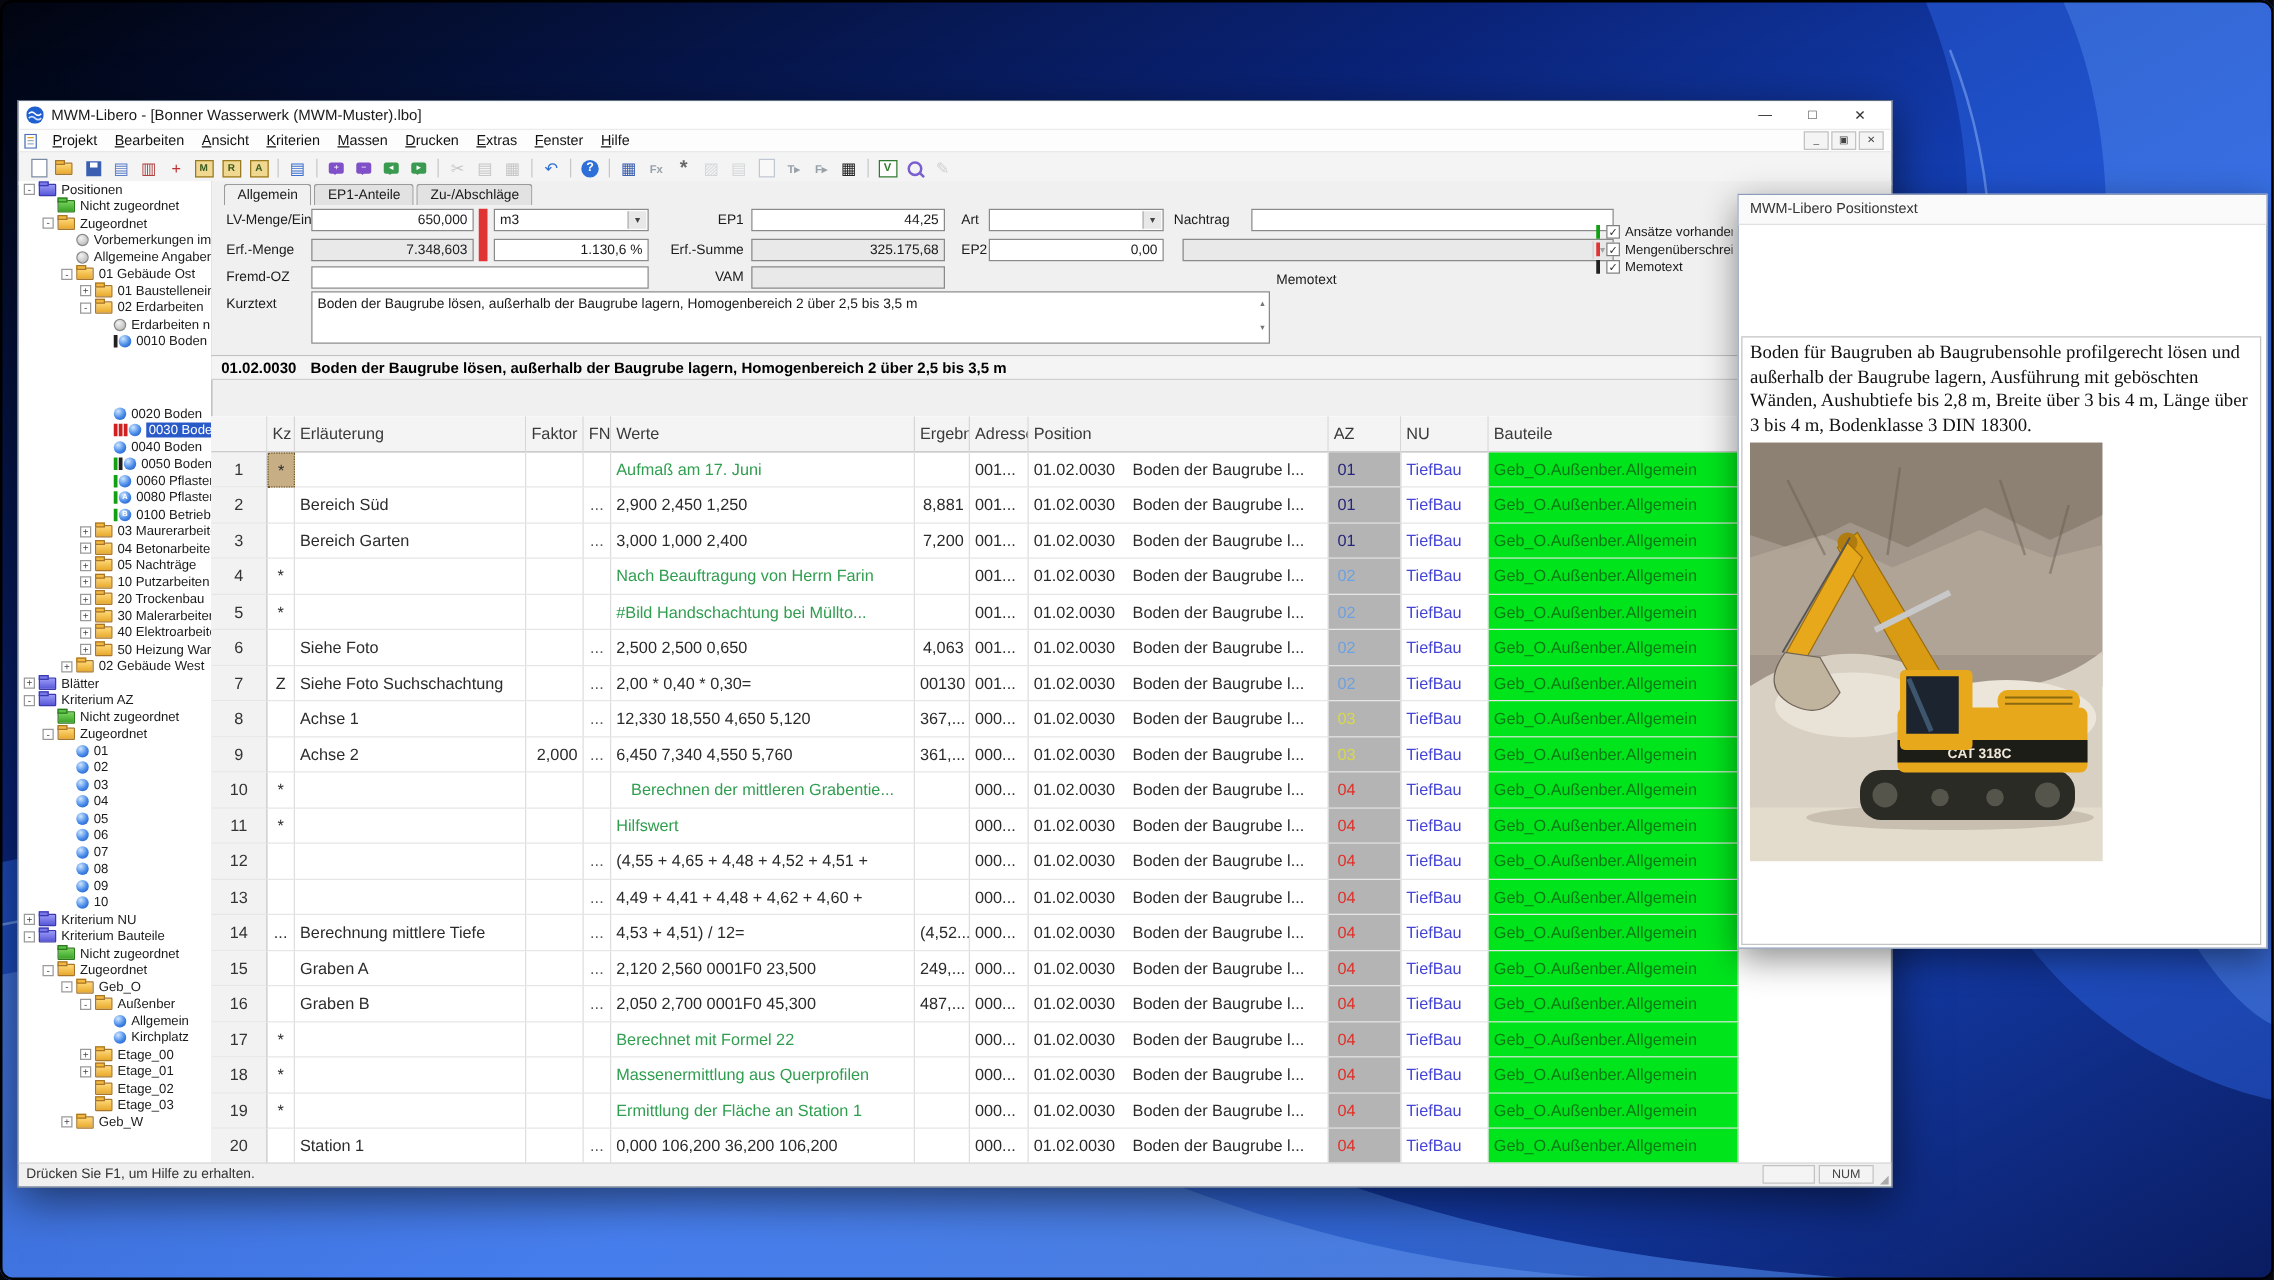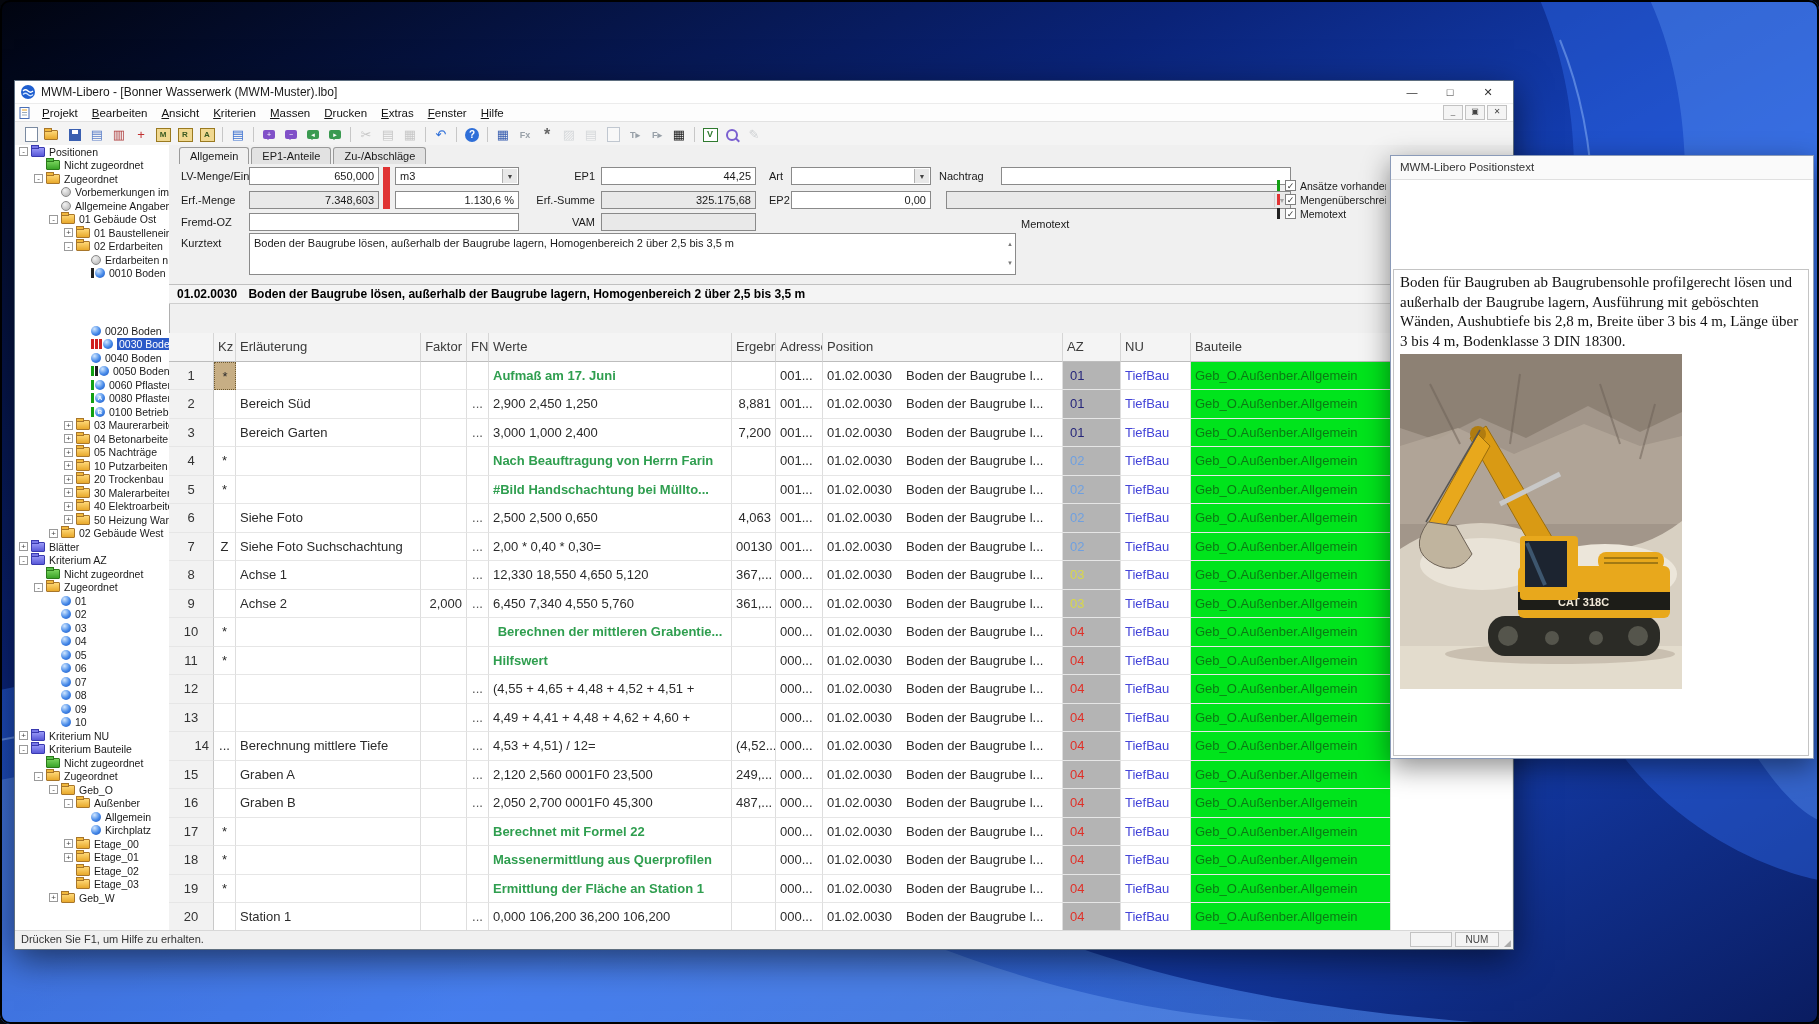--- a/index.html
+++ b/index.html
@@ -75,21 +75,21 @@
   .posbar span{margin-left:8px;}
   .gridwrap{position:absolute;left:154px;top:222px;right:1px;bottom:18px;background:#fff;overflow:hidden;margin-top:30px;}
   .grow{display:flex;height:28.5px;box-sizing:border-box;}
   .gc{box-sizing:border-box;border-right:1px solid #dedede;border-bottom:1px solid #e6e6e6;overflow:hidden;white-space:nowrap;font-size:13px;color:#2b2b2b;line-height:28px;padding:0 4px;flex:none;}
   .gh .gc{background:#f4f4f4;border-right:1px solid #d6d6d6;border-bottom:1px solid #bdbdbd;color:#3a3a3a;}
   .c-num{background:#f2f2f2;text-align:center;color:#333;border-right:1px solid #c9c9c9;}
   .c-az{background:#b4b4b4;}
   .c-bt{background:#00e41c;color:#0b7a14;}
   .c-nu{color:#4444d8;}
   .kz-sel{background:#c7ae84;border:1px dotted #6e5a32;}
-  .wgreen{color:#2f9e4f;font-weight:bold;}
+  .wgreen{color:#2f9e4f;}
 
   
   .statusbar{position:absolute;left:0;right:0;bottom:0;height:18px;background:#f0f0f0;border-top:1px solid #d8d8d8;font-size:11px;color:#333;}
   .sb-help{position:absolute;left:6px;top:2px;}
   .sb-panel{position:absolute;top:1px;height:15px;border:1px solid #c2c2c2;background:#f4f4f4;box-sizing:border-box;text-align:center;line-height:13px;font-size:10px;color:#444;}
 
   
   .pt-win{position:absolute;left:1390px;top:155px;width:422px;height:602px;background:#fff;border:1px solid #8a9ab8;box-shadow:0 8px 26px rgba(0,0,0,.45);}
   .pt-title{height:23px;line-height:23px;padding-left:9px;font-size:11.5px;color:#333;background:#fafafa;border-bottom:1px solid #e0e0e0;}
   .pt-box1{position:absolute;left:2px;top:25px;width:416px;height:86px;border:1px solid #7a96b8;box-sizing:border-box;padding:3px 6px;font-family:"Liberation Serif",serif;font-size:15px;color:#111;}
@@ -780,21 +780,21 @@
             <span class="gc " style="width: 22px; text-align: center; color: rgb(85, 85, 85);">...</span>
             <span class="gc " style="width: 243px;">4,49 + 4,41 + 4,48 + 4,62 + 4,60 +</span>
             <span class="gc " style="width: 44px; text-align: right;"></span>
             <span class="gc " style="width: 47px;">000...</span>
             <span class="gc " style="width: 240px;"><span>01.02.0030</span><span style="margin-left:14px">Boden der Baugrube l...</span></span>
             <span class="gc c-az" style="width: 58px; color: rgb(224, 48, 40); padding-left: 7px;">04</span>
             <span class="gc c-nu" style="width: 70px;">TiefBau</span>
             <span class="gc c-bt" style="width: 200px;">Geb_O.Außenber.Allgemein</span>
           </div>
           <div class="grow">
-            <span class="gc c-num" style="width: 45px; text-align: right;">14</span>
+            <span class="gc c-num" style="width: 45px;">14</span>
             <span class="gc " style="width: 22px; text-align: center;">...</span>
             <span class="gc " style="width: 185px;">Berechnung mittlere Tiefe</span>
             <span class="gc " style="width: 46px; text-align: right;"></span>
             <span class="gc " style="width: 22px; text-align: center; color: rgb(85, 85, 85);">...</span>
             <span class="gc " style="width: 243px;">4,53 + 4,51) / 12=</span>
             <span class="gc " style="width: 44px; text-align: right;">(4,52...</span>
             <span class="gc " style="width: 47px;">000...</span>
             <span class="gc " style="width: 240px;"><span>01.02.0030</span><span style="margin-left:14px">Boden der Baugrube l...</span></span>
             <span class="gc c-az" style="width: 58px; color: rgb(224, 48, 40); padding-left: 7px;">04</span>
             <span class="gc c-nu" style="width: 70px;">TiefBau</span>

